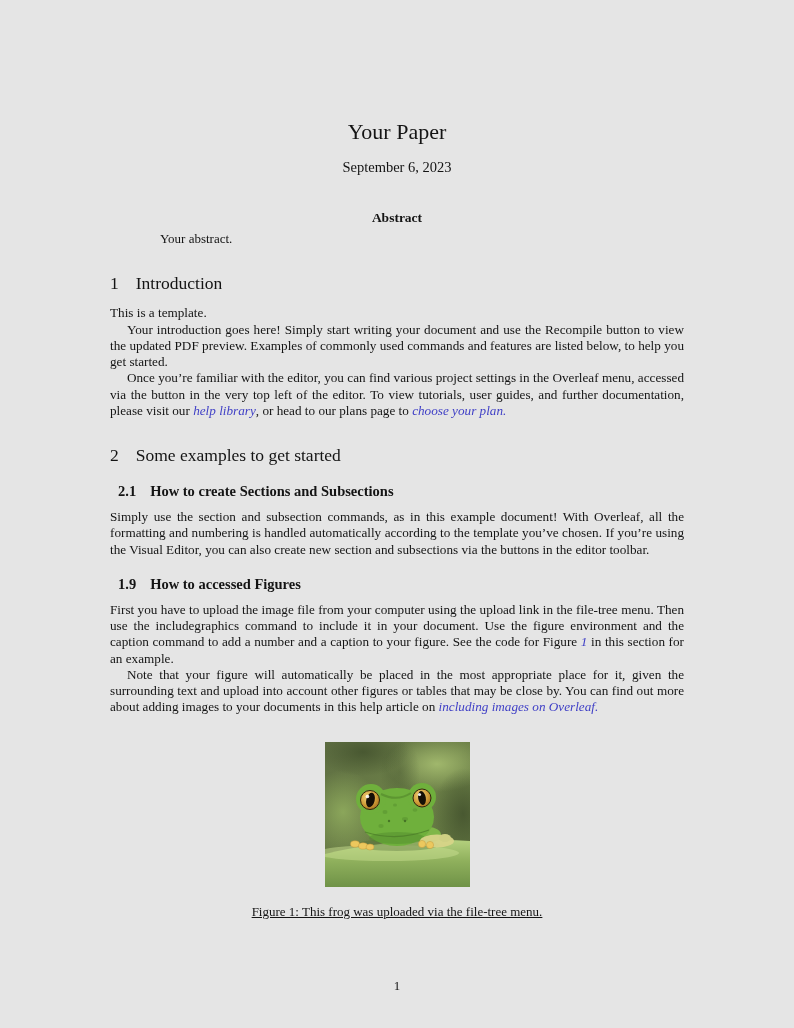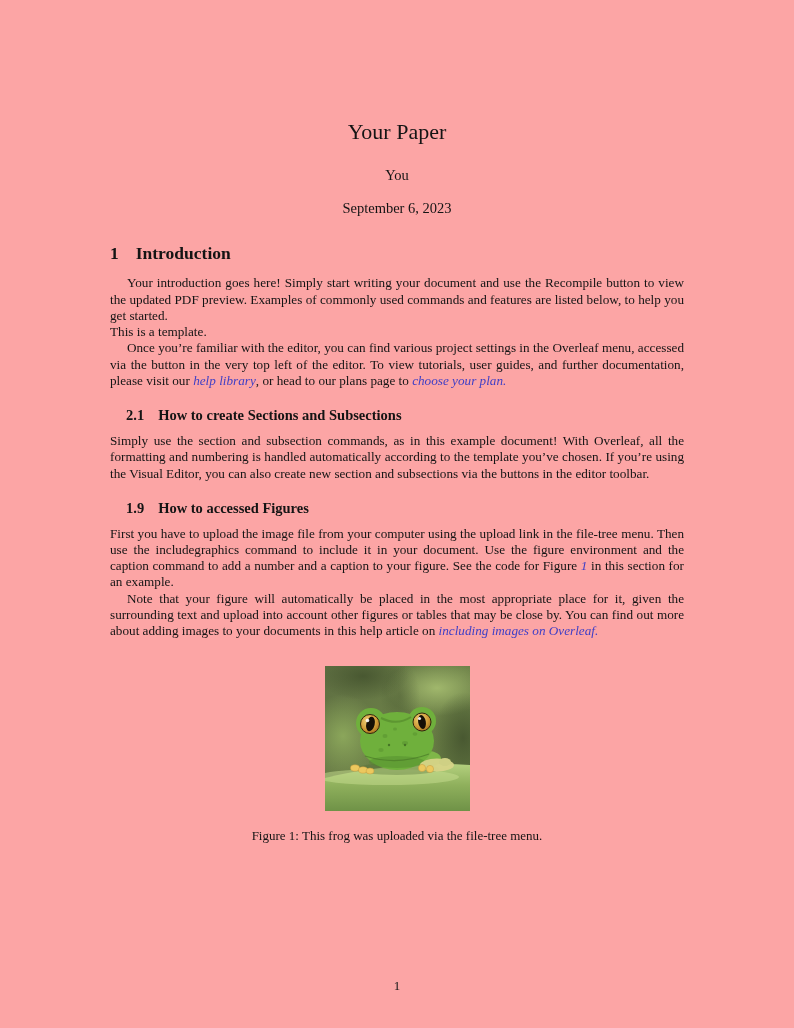--- a/index.html
+++ b/index.html
@@ -1,21 +1,21 @@
 <!DOCTYPE html>
 <html style="--link-color: #3f3fc6;"><head>
 <meta charset="utf-8">
 <style>
   html, body { margin: 0; padding: 0; background: #ffffff; }
   .page {
     position: relative;
     width: 794px;
     height: 1028px;
     margin: 0 auto;
-    background: #fca5a5;
+    background: #e5e5e5;
     box-sizing: border-box;
     padding: 120px 110px 0 110px;
     font-family: "Liberation Serif", "DejaVu Serif", serif;
     color: #141414;
     overflow: hidden;
   }
   .paper-title {
     margin: 0;
     font-size: 22px;
     font-weight: 400;
@@ -39,26 +39,26 @@
     text-align: center;
   }
   .abstract-text {
     margin: 5px 50px 0 50px;
     font-size: 13px;
     line-height: 16px;
   }
   h2.sec {
     margin: 26px 0 12px 0;
     font-size: 17.5px;
-    font-weight: 700;
+    font-weight: 400;
     line-height: 1.15;
   }
   h2.sec .secnum { margin-right: 17px; }
   h3.subsec {
-    margin: 18px 0 9px 16px;
+    margin: 18px 0 9px 8px;
     font-size: 14.5px;
     font-weight: 700;
     line-height: 1.15;
   }
   h3.subsec .secnum { margin-right: 14px; }
   p.par {
     margin: 0;
     font-size: 13.2px;
     line-height: 16.3px;
     text-align: justify;
@@ -66,20 +66,21 @@
   p.par.indent { text-indent: 17px; }
   a.doc-link, a.doc-link:visited {
     color: var(--link-color, #3f3fc6);
     text-decoration: none;
     cursor: pointer;
     font-style: italic;
   }
   figure.doc-figure {
     margin: 26px 0 0 0;
     text-align: center;
+    text-decoration: underline;
   }
   figure.doc-figure svg { display: inline-block; vertical-align: top; }
   figcaption.fig-caption {
     margin-top: 17px;
     font-size: 13px;
     text-align: center;
   }
   .page-footer {
     position: absolute;
     left: 0; right: 0;
@@ -87,31 +88,37 @@
     text-align: center;
     font-size: 13px;
   }
 </style>
 </head>
 <body>
 
 <div class="page">
 
   <h1 class="paper-title">Your Paper</h1>
-  <div class="paper-author">You</div>
   <div class="paper-date">September 6, 2023</div>
 
+  <div>
+    <div class="abstract-heading">Abstract</div>
+    <p class="abstract-text">Your abstract.</p>
+  </div>
 
   <h2 class="sec">
     <span class="secnum">1</span><span>Introduction</span>
   </h2>
+  <p class="par"><span>This is a template.</span></p>
   <p class="par indent"><span>Your introduction goes here! Simply start writing your document and use the Recompile button to view the updated PDF preview. Examples of commonly used commands and features are listed below, to help you get started.</span></p>
-  <p class="par"><span>This is a template.</span></p>
   <p class="par indent"><span>Once you’re familiar with the editor, you can find various project settings in the Overleaf menu, accessed via the button in the very top left of the editor. To view tutorials, user guides, and further documentation, please visit our </span><a class="doc-link" href="#">help library</a><span>, or head to our plans page to </span><a class="doc-link" href="#">choose your plan.</a></p>
 
+  <h2 class="sec">
+    <span class="secnum">2</span><span>Some examples to get started</span>
+  </h2>
 
   <h3 class="subsec">
     <span class="secnum">2.1</span><span>How to create Sections and Subsections</span>
   </h3>
   <p class="par"><span>Simply use the section and subsection commands, as in this example document! With Overleaf, all the formatting and numbering is handled automatically according to the template you’ve chosen. If you’re using the Visual Editor, you can also create new section and subsections via the buttons in the editor toolbar.</span></p>
 
   <h3 class="subsec">
     <span class="secnum">1.9</span><span>How to accessed Figures</span>
   </h3>
   <p class="par"><span>First you have to upload the image file from your computer using the upload link in the file-tree menu. Then use the includegraphics command to include it in your document. Use the figure environment and the caption command to add a number and a caption to your figure. See the code for Figure </span><a class="doc-link" href="#">1</a><span> in this section for an example.</span></p>

